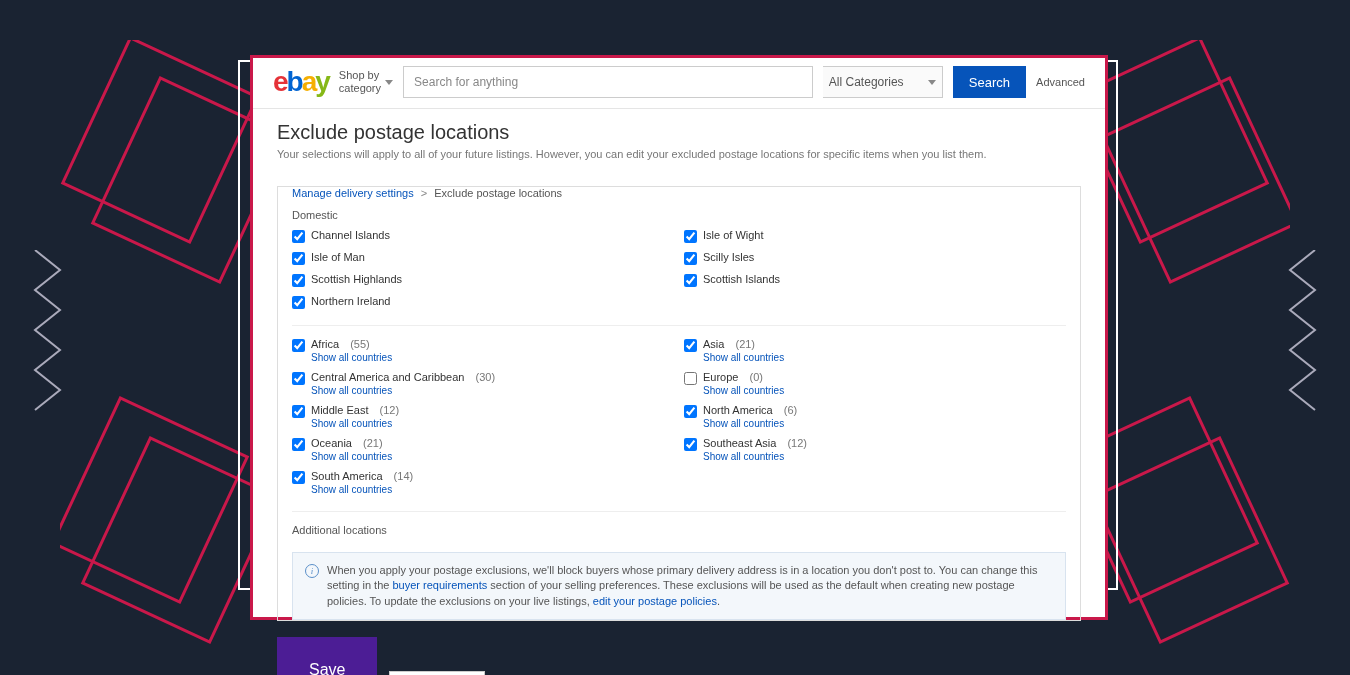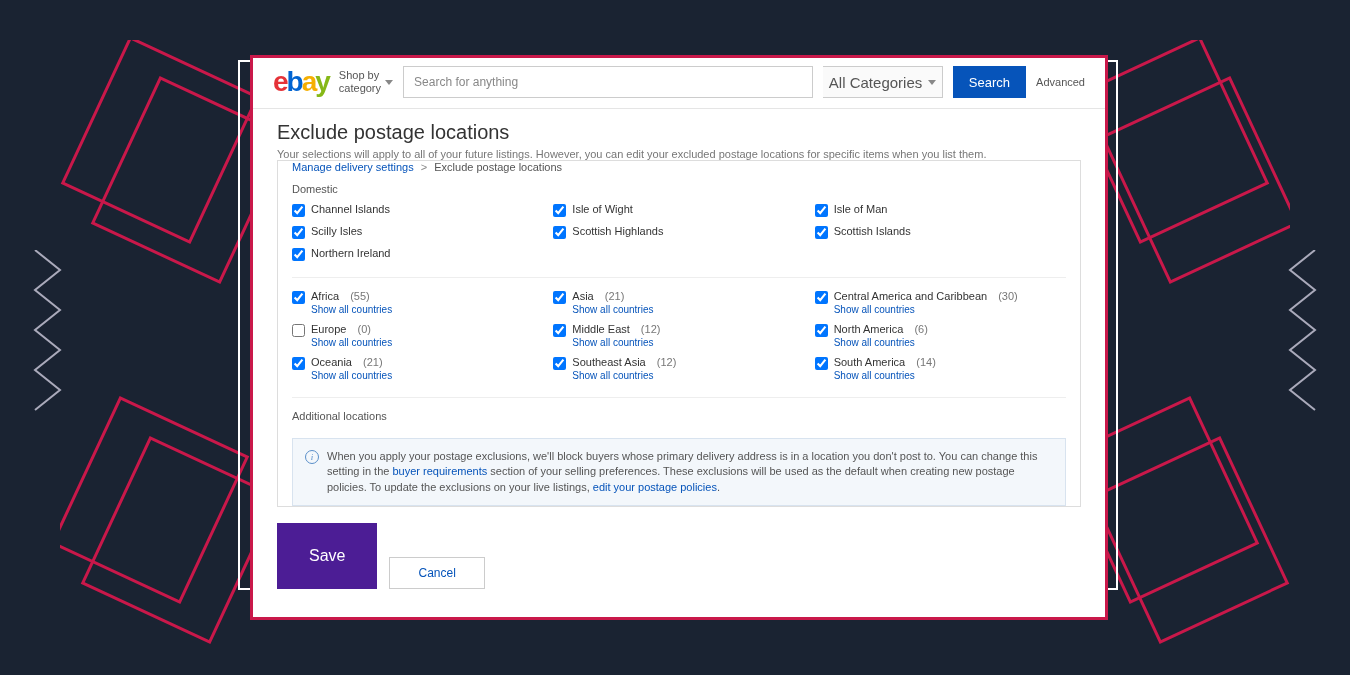--- a/index.html
+++ b/index.html
@@ -22,38 +22,38 @@
 .logo-a { color: #f5af02; }
 .logo-y { color: #86b817; }
 
 .shop-cat { font-size: 11px; color: #555; line-height: 1.2; display: flex; align-items: center; gap: 4px; cursor: pointer; }
 .shop-cat-text { display: flex; flex-direction: column; }
 .caret-down { width: 0; height: 0; border-left: 4px solid transparent; border-right: 4px solid transparent; border-top: 5px solid #888; }
 
 .search-input { flex: 1; height: 32px; padding: 0 10px; border: 1px solid #ccc; font-size: 12px; color: #333; }
 .search-input::placeholder { color: #888; }
 
-.cat-select { width: 120px; height: 32px; border: 1px solid #ccc; border-left: none; font-size: 15px; color: #555; padding: 0 6px; position: relative; display: flex; align-items: center; justify-content: space-between; background: #fafafa; }
+.cat-select { width: 120px; height: 32px; border: 1px solid #ccc; border-left: none; font-size: 12px; color: #555; padding: 0 6px; position: relative; display: flex; align-items: center; justify-content: space-between; background: #fafafa; }
 
 .search-btn { height: 32px; padding: 0 16px; background: #0654ba; color: #fff; border: none; font-size: 13px; cursor: pointer; }
 .advanced { font-size: 11px; color: #555; cursor: pointer; }
 
 .content { padding: 12px 24px; }
 .page-title { font-size: 20px; color: #333; font-weight: normal; margin-bottom: 4px; }
-.page-subtitle { font-size: 11px; color: #777; margin-bottom: 0; }
+.page-subtitle { font-size: 11px; color: #777; margin-bottom: 26px; }
 
 .settings-box { border: 1px solid #ddd; padding: 0 14px; }
 .breadcrumb { font-size: 11px; margin-bottom: 10px; }
 .breadcrumb a { color: #0654ba; text-decoration: none; }
 .breadcrumb .sep { color: #888; margin: 0 4px; }
 .breadcrumb .current { color: #555; }
 
 .instruction { font-size: 11px; color: #555; margin-bottom: 14px; }
 .section-label { font-size: 11px; color: #555; margin-bottom: 8px; }
-.checkbox-grid { display: grid; grid-template-columns: 1fr 1fr 1fr; gap: 8px 10px; margin-bottom: 16px; }
+.checkbox-grid { display: grid; grid-template-columns: 1fr 1fr; gap: 8px 10px; margin-bottom: 16px; }
 .checkbox-item { display: flex; align-items: flex-start; gap: 6px; font-size: 11px; color: #333; }
 .checkbox-item input { margin-top: 1px; }
 .cb-content { display: flex; flex-direction: column; }
 .cb-label { color: #333; }
 .cb-count { color: #777; margin-left: 8px; }
 .show-all { font-size: 10px; color: #0654ba; cursor: pointer; margin-top: 2px; }
 
 .divider-line { border-top: 1px solid #eee; margin: 8px 0 12px 0; }
 
 .info-box { background: #f3f7fb; border: 1px solid #d8e3ef; padding: 10px 12px; display: flex; gap: 8px; margin-top: 16px; }

